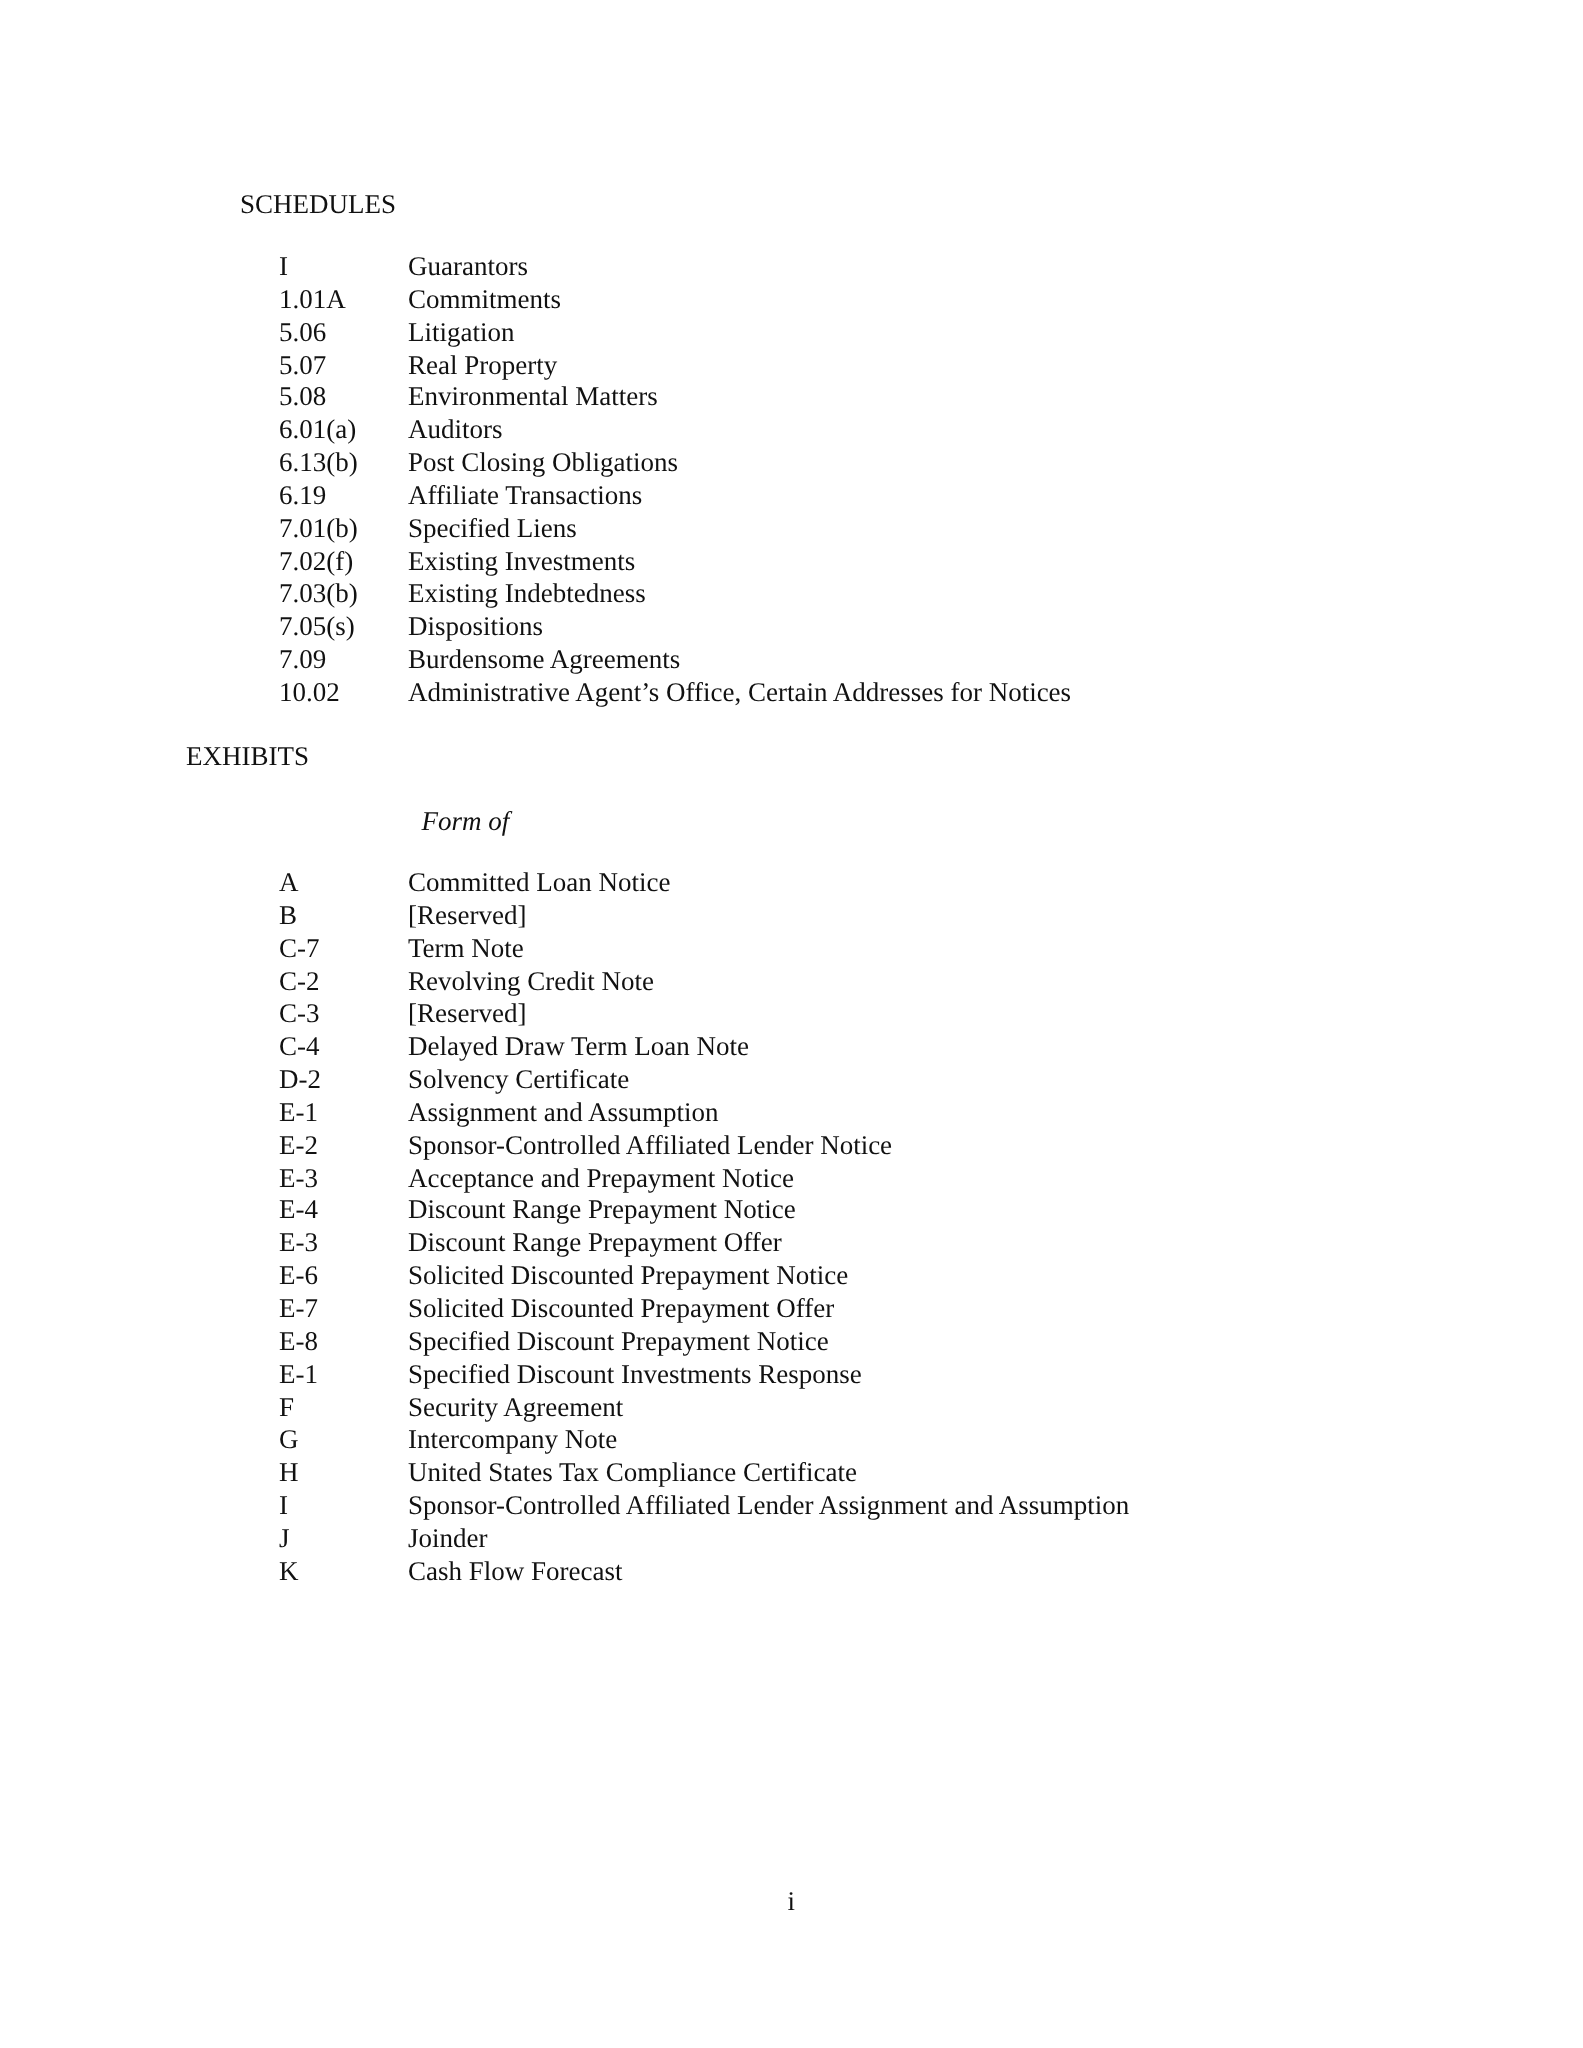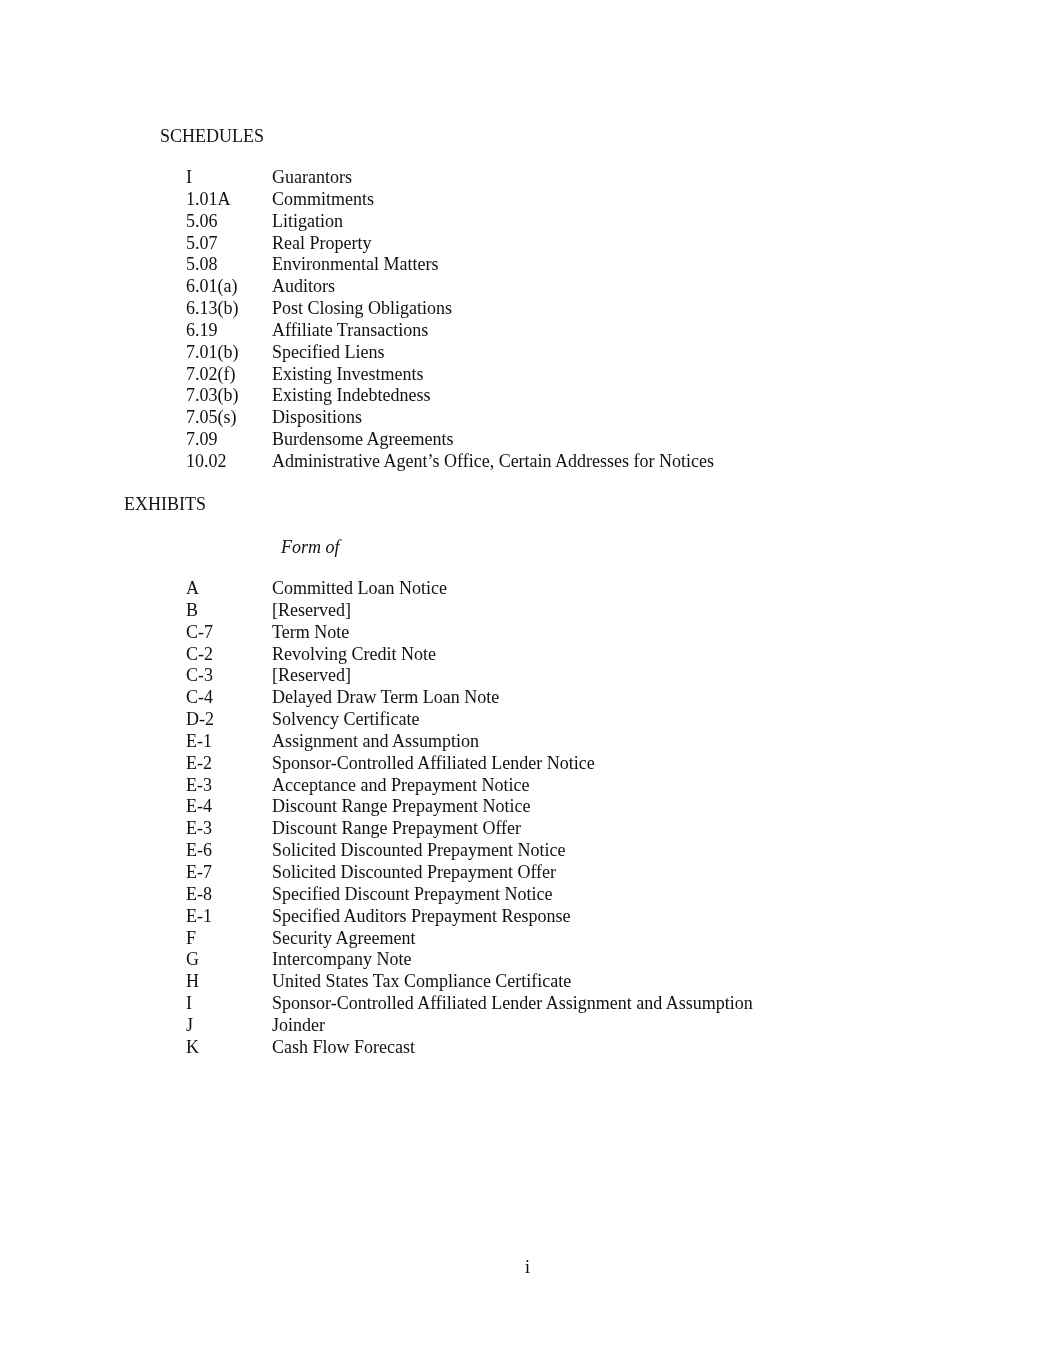--- a/index.html
+++ b/index.html
@@ -137,21 +137,21 @@
     <div class="row">
       <span class="code">E-7</span>
       <span class="title">Solicited Discounted Prepayment Offer</span>
     </div>
     <div class="row">
       <span class="code">E-8</span>
       <span class="title">Specified Discount Prepayment Notice</span>
     </div>
     <div class="row">
       <span class="code">E-1</span>
-      <span class="title">Specified Auditors Prepayment Response</span>
+      <span class="title">Specified Discount Investments Response</span>
     </div>
     <div class="row">
       <span class="code">F</span>
       <span class="title">Security Agreement</span>
     </div>
     <div class="row">
       <span class="code">G</span>
       <span class="title">Intercompany Note</span>
     </div>
     <div class="row">

